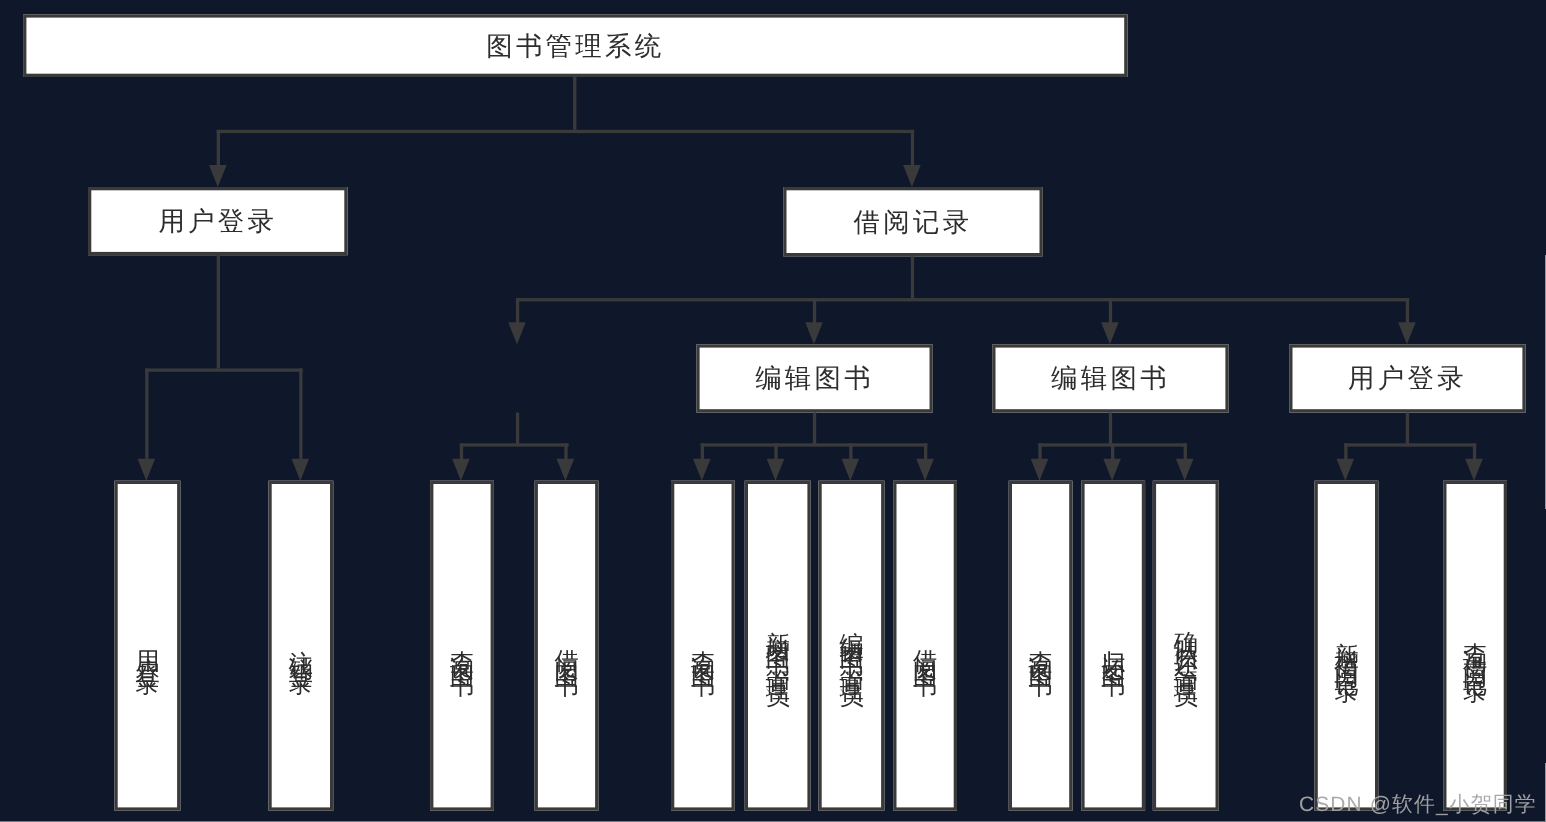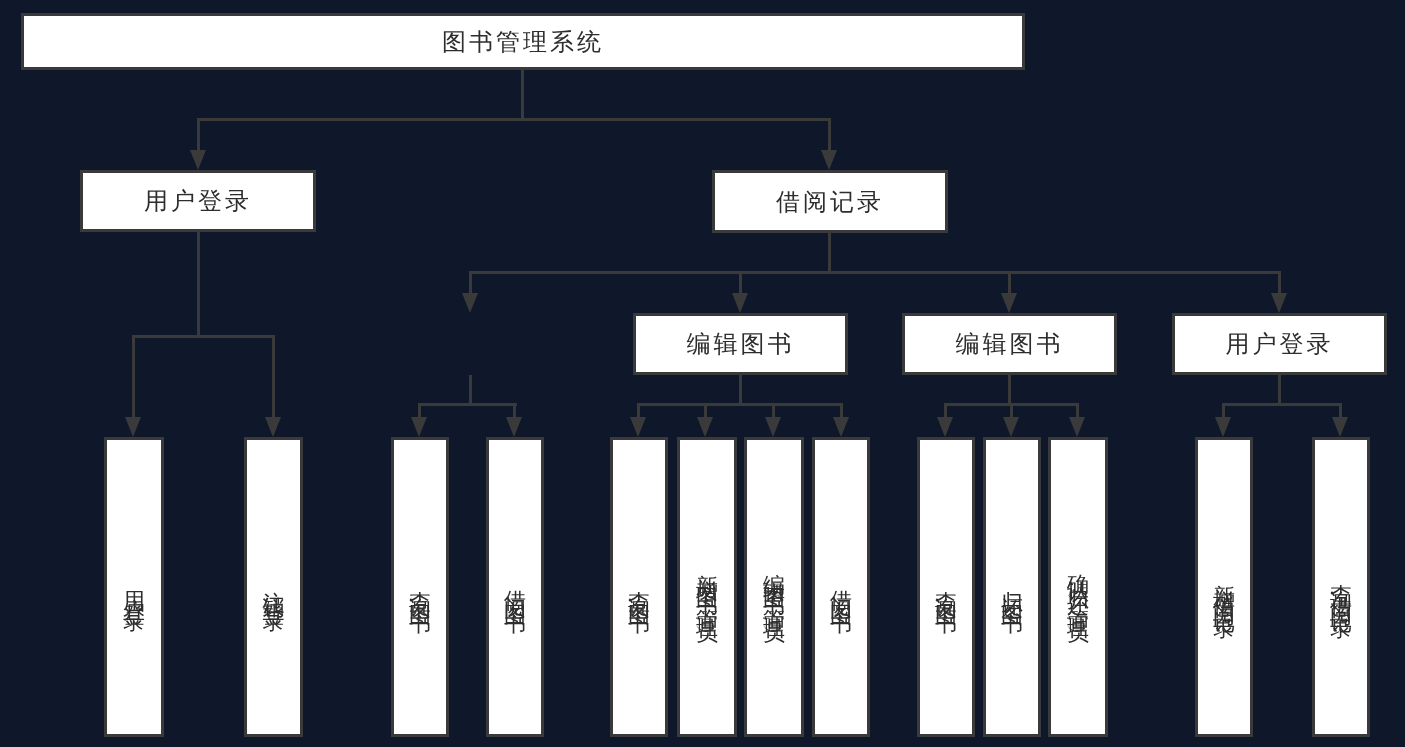--- a/index.html
+++ b/index.html
@@ -150,14 +150,15 @@
     <span class="vtext">确认归还（管理员）</span>
   </div>
 
   <div class="vbox" style="left:1195px;top:437px;width:58px;height:300px">
     <span class="vtext">新增借阅记录</span>
   </div>
   <div class="vbox" style="left:1312px;top:437px;width:58px;height:300px">
     <span class="vtext">查询借阅记录</span>
   </div>
 
+  <div class="watermark">CSDN @软件_小贺同学</div>
 
 </div>
 
 </body></html>

